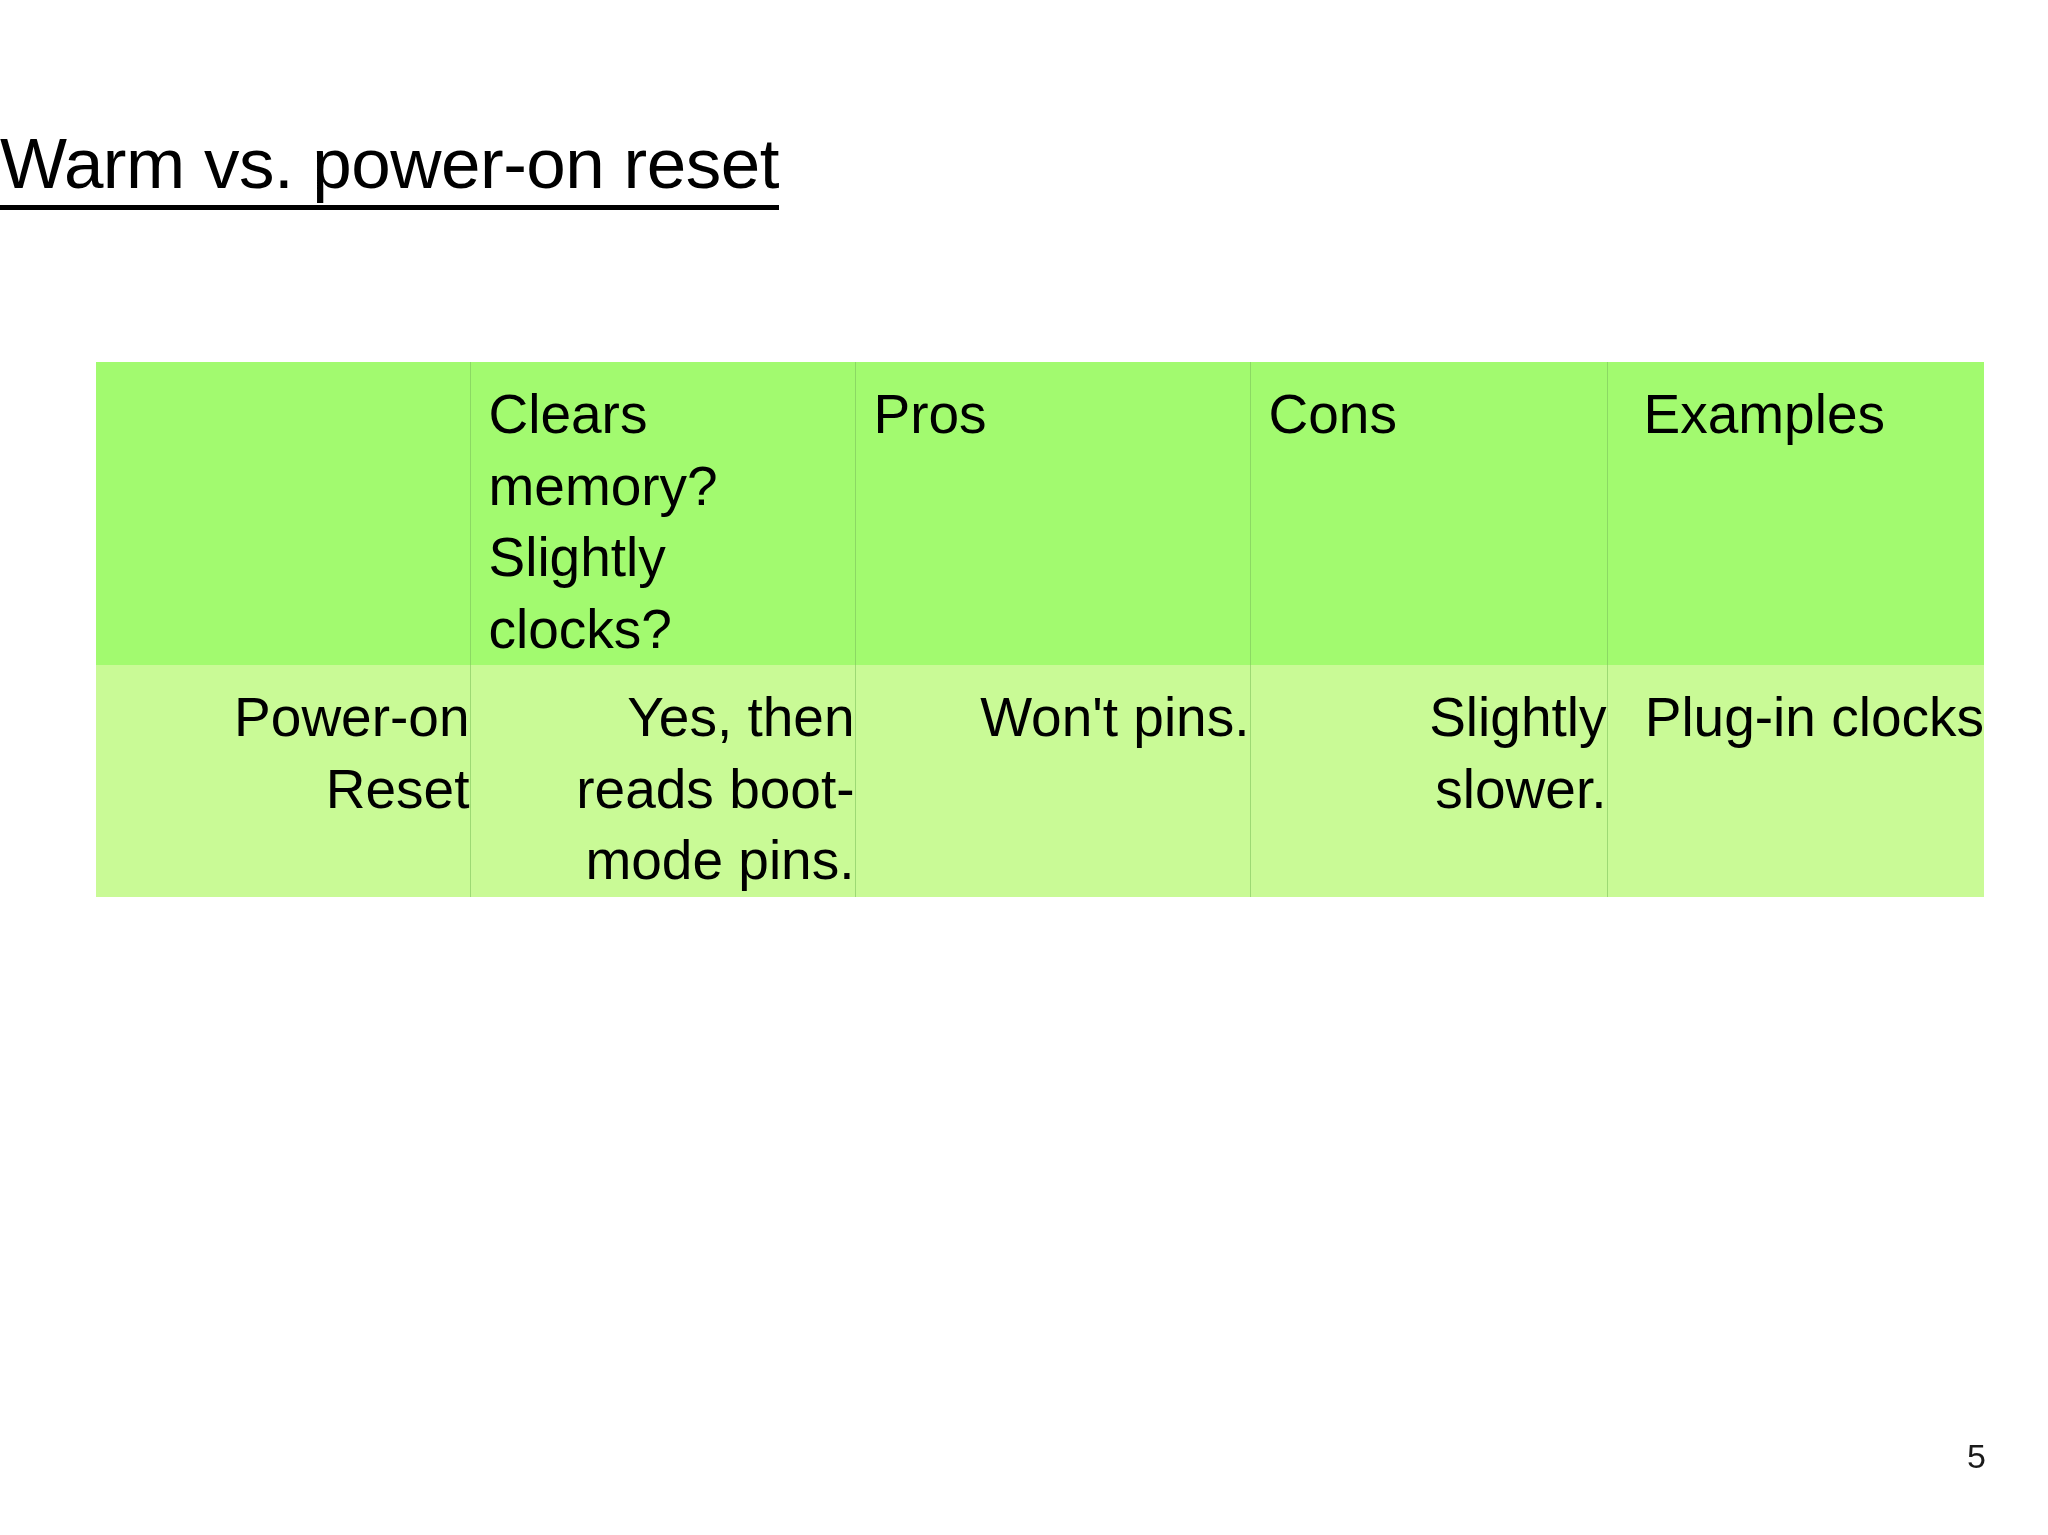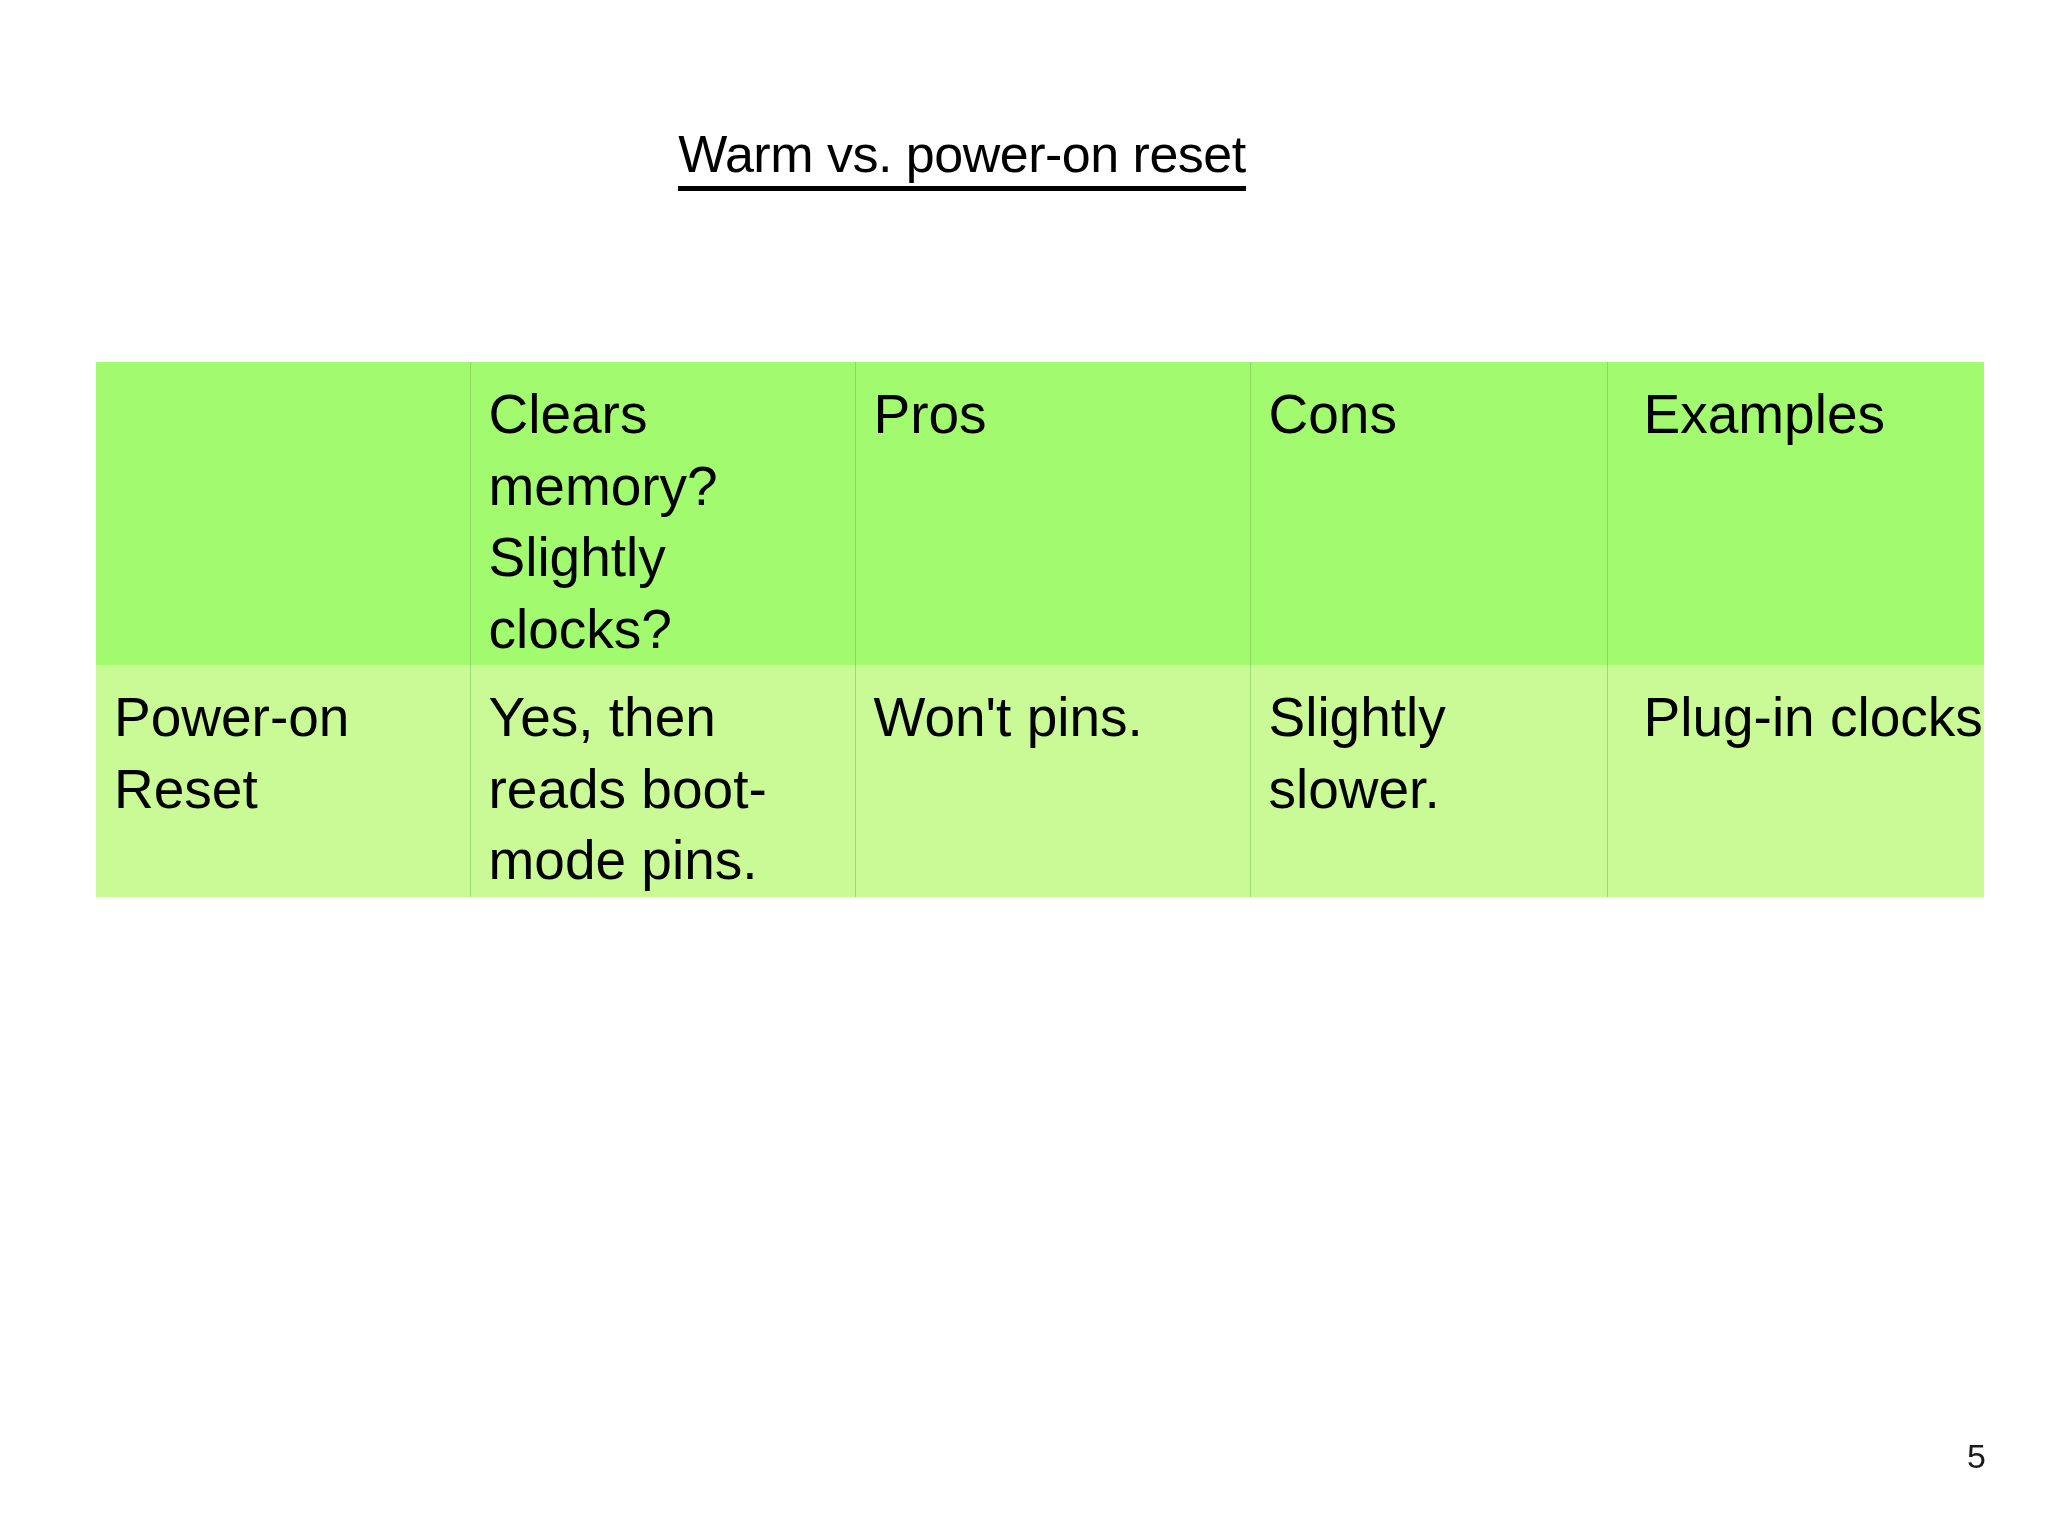--- a/index.html
+++ b/index.html
@@ -15,22 +15,22 @@
     color: #000000;
     overflow: hidden;
   }
 
   
   .slide-title {
     position: absolute;
     left: 0;
     top: 128px;
     width: 1924px;
-    text-align: center;
-    font-size: 52px;
+    text-align: left;
+    font-size: 71px;
     line-height: 1.0;
     font-weight: 400;
     color: #000000;
     letter-spacing: -0.5px;
   }
   .slide-title .title-text {
     display: inline-block;
     border-bottom: 5px solid #000000;
     padding-bottom: 6px;
   }
@@ -68,21 +68,21 @@
     padding-left: 36px;
   }
 
   .header-row th {
     background: #a2fa6f;
     height: 208px;
   }
   .body-row td {
     background: #c9fa96;
   }
-  .row-por td { height: 165px; }
+  .row-por td { height: 165px; text-align: right; }
   .row-warm td { height: 452px; }
 
   .cell-line { display: block; }
 
   
   .page-number {
     position: absolute;
     right: 62px;
     bottom: 62px;
     font-size: 34px;

